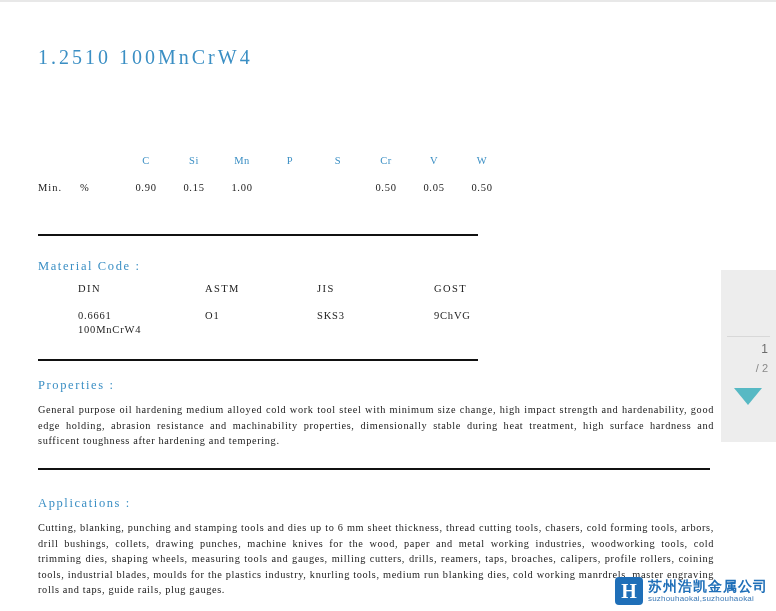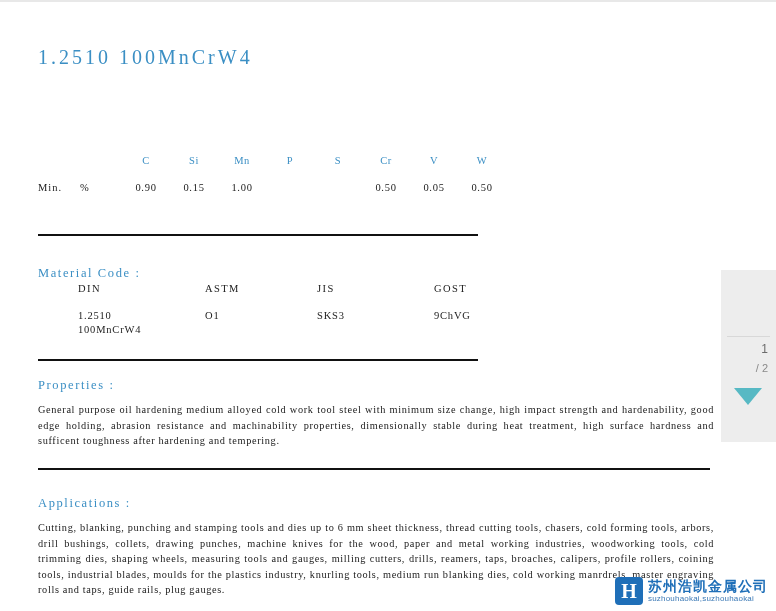--- a/index.html
+++ b/index.html
@@ -241,35 +241,35 @@
         <td></td>
         <td>0.50</td>
         <td>0.05</td>
         <td>0.50</td>
       </tr>
     </tbody>
   </table>
 
   <div class="rule" style="top:232px;"></div>
 
-  <div class="section-head" style="left:38px; top:257px;margin-top:7px;">Material Code :</div>
+  <div class="section-head" style="left:38px; top:257px;">Material Code :</div>
 
   <table class="matcode">
     <thead>
       <tr>
         <th class="c0">DIN</th>
         <th class="c1">ASTM</th>
         <th class="c2">JIS</th>
         <th class="c3">GOST</th>
       </tr>
     </thead>
     <tbody>
       <tr>
         <td class="c0">
-          <span>1.2510</span><br>
+          <span>0.6661</span><br>
           <span>100MnCrW4</span>
         </td>
         <td class="c1">O1</td>
         <td class="c2">SKS3</td>
         <td class="c3">9ChVG</td>
       </tr>
     </tbody>
   </table>
 
   <div class="rule" style="top:357px;"></div>

